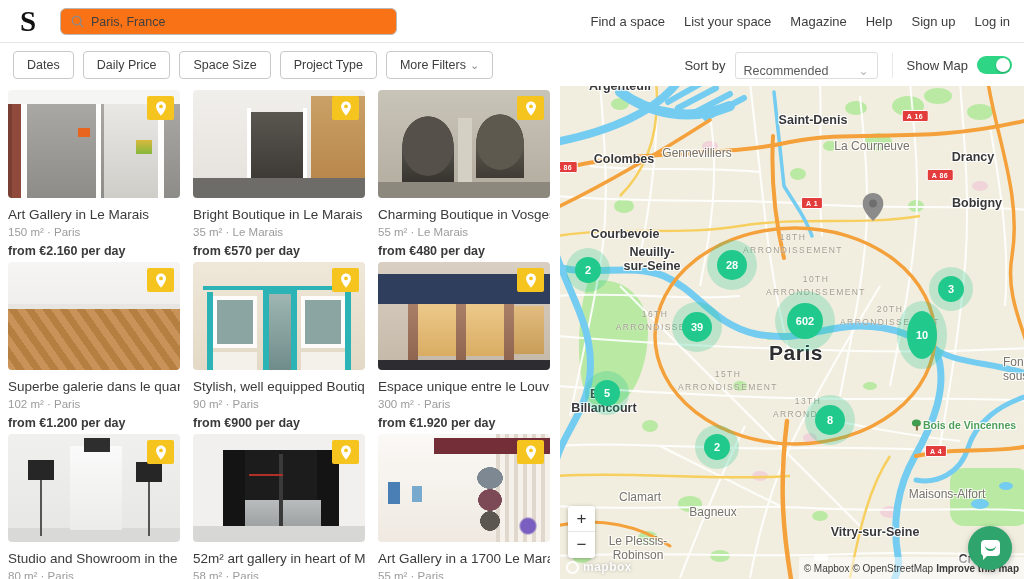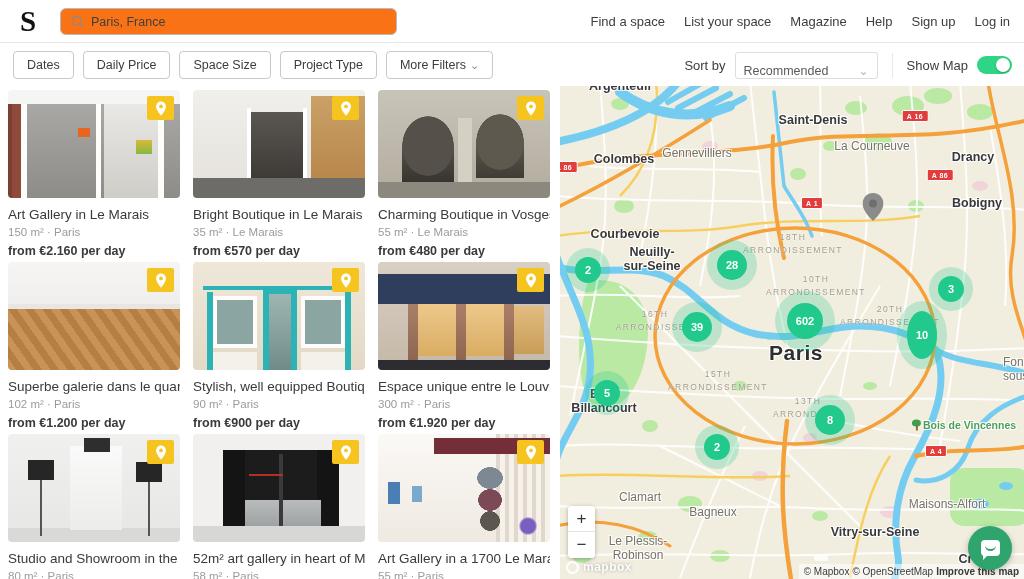--- a/index.html
+++ b/index.html
@@ -164,21 +164,21 @@
   .zoomctl { position:absolute; left:8px; top:420px; width:27px; border-radius:4px; background:#fff;
              box-shadow:0 1px 4px rgba(0,0,0,.3); overflow:hidden; }
   .zoomctl button { display:block; width:27px; height:26px; border:none; background:#fff; font-size:17px;
                     color:#333; cursor:pointer; font-family:"Liberation Sans",sans-serif; }
   .zoomctl button:first-child { border-bottom:1px solid #e5e5e5; }
   .mapbox-logo { position:absolute; left:6px; bottom:5px; display:flex; align-items:center; gap:4px;
                  color:rgba(255,255,255,.95); font-size:12px; font-weight:bold; letter-spacing:.5px;
                  text-shadow:0 0 3px rgba(120,120,120,.6); cursor:pointer;}
   .mb-circle { width:13px; height:13px; border-radius:50%; border:2px solid rgba(255,255,255,.95);
                display:inline-block; }
-  .attrib { position:absolute; right:0; bottom:0; height:15px; background:rgba(255,255,255,.55);
+  .attrib { position:absolute; right:0; bottom:0; height:22px; background:rgba(255,255,255,.55);
             font-size:10px; color:#3b3b3b; display:flex; align-items:center; padding:0 5px; gap:3px;}
   .attrib a { color:#3b3b3b; text-decoration:none; cursor:pointer;}
   .attrib .strong { font-weight:bold; }
   .attrib-collapse { position:absolute; right:196px; bottom:18px; width:14px; height:7px;
                      background:rgba(255,255,255,.8); border-radius:3px; }
   .chat-btn { position:absolute; left:408px; top:440px; width:44px; height:44px; border-radius:50%;
               background:#2fa46c; box-shadow:0 2px 6px rgba(0,0,0,.25); cursor:pointer;
               display:flex; align-items:center; justify-content:center; }
   .chat-bubble { width:19px; height:16px; background:#fff; border-radius:4px; position:relative; }
   .chat-bubble::after { content:""; position:absolute; left:2px; bottom:-4px; width:0; height:0;
@@ -453,31 +453,31 @@
         <div class="mlabel gray" style="left: 312px; top: 61px;"><span>La Courneuve</span></div>
         <div class="mlabel" style="left: 64px; top: 73px;"><span>Colombes</span></div>
         <div class="mlabel" style="left: 413px; top: 71px;"><span>Drancy</span></div>
         <div class="mlabel" style="left: 417px; top: 117px;"><span>Bobigny</span></div>
         <div class="mlabel" style="left: 65px; top: 148px;"><span>Courbevoie</span></div>
         <div class="mlabel" style="left: 92px; top: 173px;"><span>Neuilly-</span><br><span>sur-Seine</span></div>
         <div class="mlabel big" style="left: 236px; top: 267px;"><span>Paris</span></div>
         <div class="mlabel" style="left: 44px; top: 315px;"><span>Boul</span><br><span>Billancourt</span></div>
         <div class="mlabel gray" style="left: 80px; top: 412px;"><span>Clamart</span></div>
         <div class="mlabel gray" style="left: 153px; top: 427px;"><span>Bagneux</span></div>
-        <div class="mlabel gray" style="left: 387px; top: 419px;"><span>Maisons-Alfort</span></div>
+        <div class="mlabel gray" style="left: 387px; top: 409px;"><span>Maisons-Alfort</span></div>
         <div class="mlabel" style="left: 315px; top: 446px;"><span>Vitry-sur-Seine</span></div>
         <div class="mlabel gray" style="left: 78px; top: 463px;"><span>Le Plessis-</span><br><span>Robinson</span></div>
         <div class="mlabel" style="left: 418px; top: 473px;"><span>Créteil</span></div>
         <div class="mlabel gray edge" style="left: 443px; top: 270px;"><span>Font</span><br><span>sous</span></div>
         <div class="mlabel park" style="left: 404px; top: 339px;"><span class="tree-icon"></span><span>Bois de Vincennes</span></div>
         <div class="arrond" style="left: 233px; top: 158px;"><span>18TH</span><br><span>ARRONDISSEMENT</span></div>
         <div class="arrond" style="left: 256px; top: 200px;"><span>10TH</span><br><span>ARRONDISSEMENT</span></div>
         <div class="arrond" style="left: 95px; top: 235px;"><span>16TH</span><br><span>ARRONDISSEM</span></div>
         <div class="arrond" style="left: 330px; top: 230px;"><span>20TH</span><br><span>ARRONDISSEMENT</span></div>
-        <div class="arrond" style="left: 158px; top: 295px;"><span>15TH</span><br><span>ARRONDISSEMENT</span></div>
+        <div class="arrond" style="left: 168px; top: 295px;"><span>15TH</span><br><span>ARRONDISSEMENT</span></div>
         <div class="arrond" style="left: 248px; top: 322px;"><span>13TH</span><br><span>ARRONDISSE</span></div>
         <div class="rbadge" style="left: 355px; top: 30px;">A 16</div>
         <div class="rbadge" style="left: 380px; top: 89px;">A 86</div>
         <div class="rbadge" style="left: 4px; top: 81px;">A 86</div>
         <div class="rbadge" style="left: 252px; top: 117px;">A 1</div>
         <div class="rbadge" style="left: 376px; top: 365px;">A 4</div>
       </div>
     <div id="mapMarkers">
         <div class="cluster" style="left: 28px; top: 184px; width: 26px; height: 26px; box-shadow: rgba(33, 201, 140, 0.25) 0px 0px 0px 9px;">2</div>
         <div class="cluster" style="left: 172px; top: 179px; width: 30px; height: 30px; box-shadow: rgba(33, 201, 140, 0.25) 0px 0px 0px 10px;">28</div>

